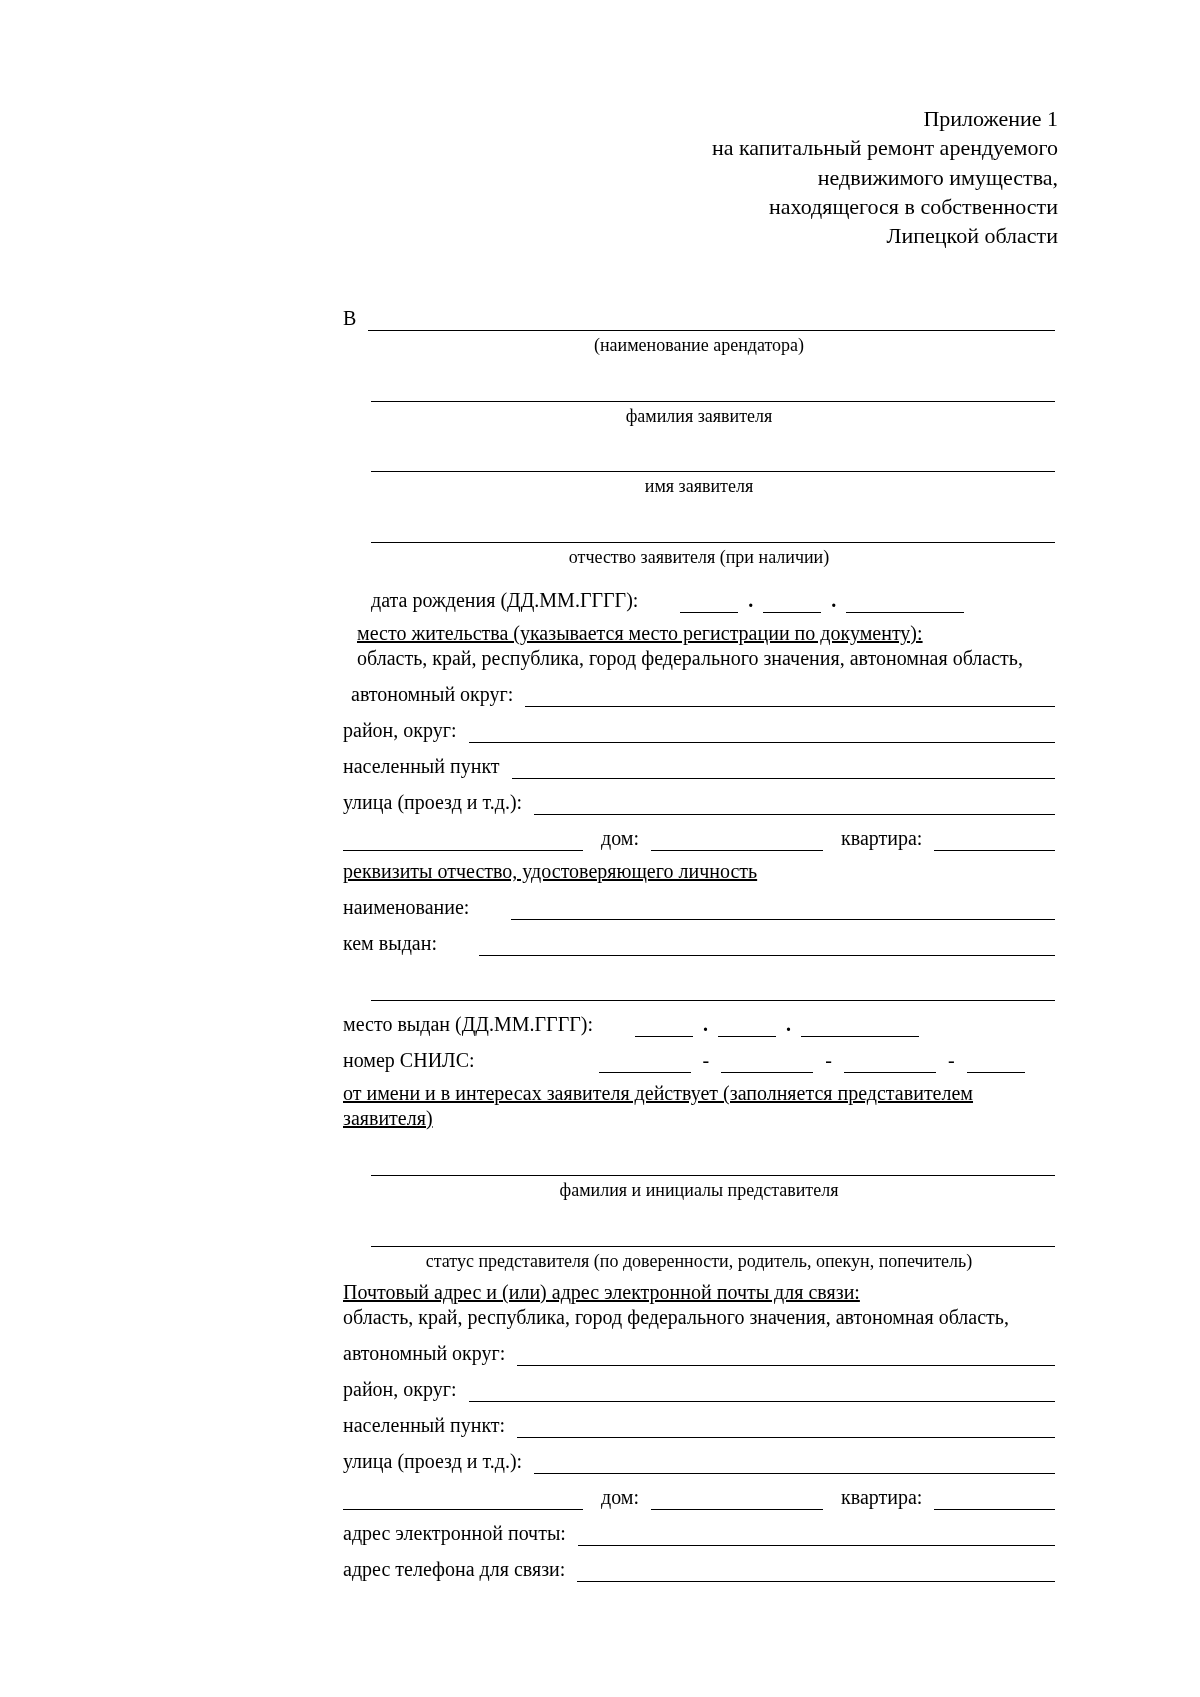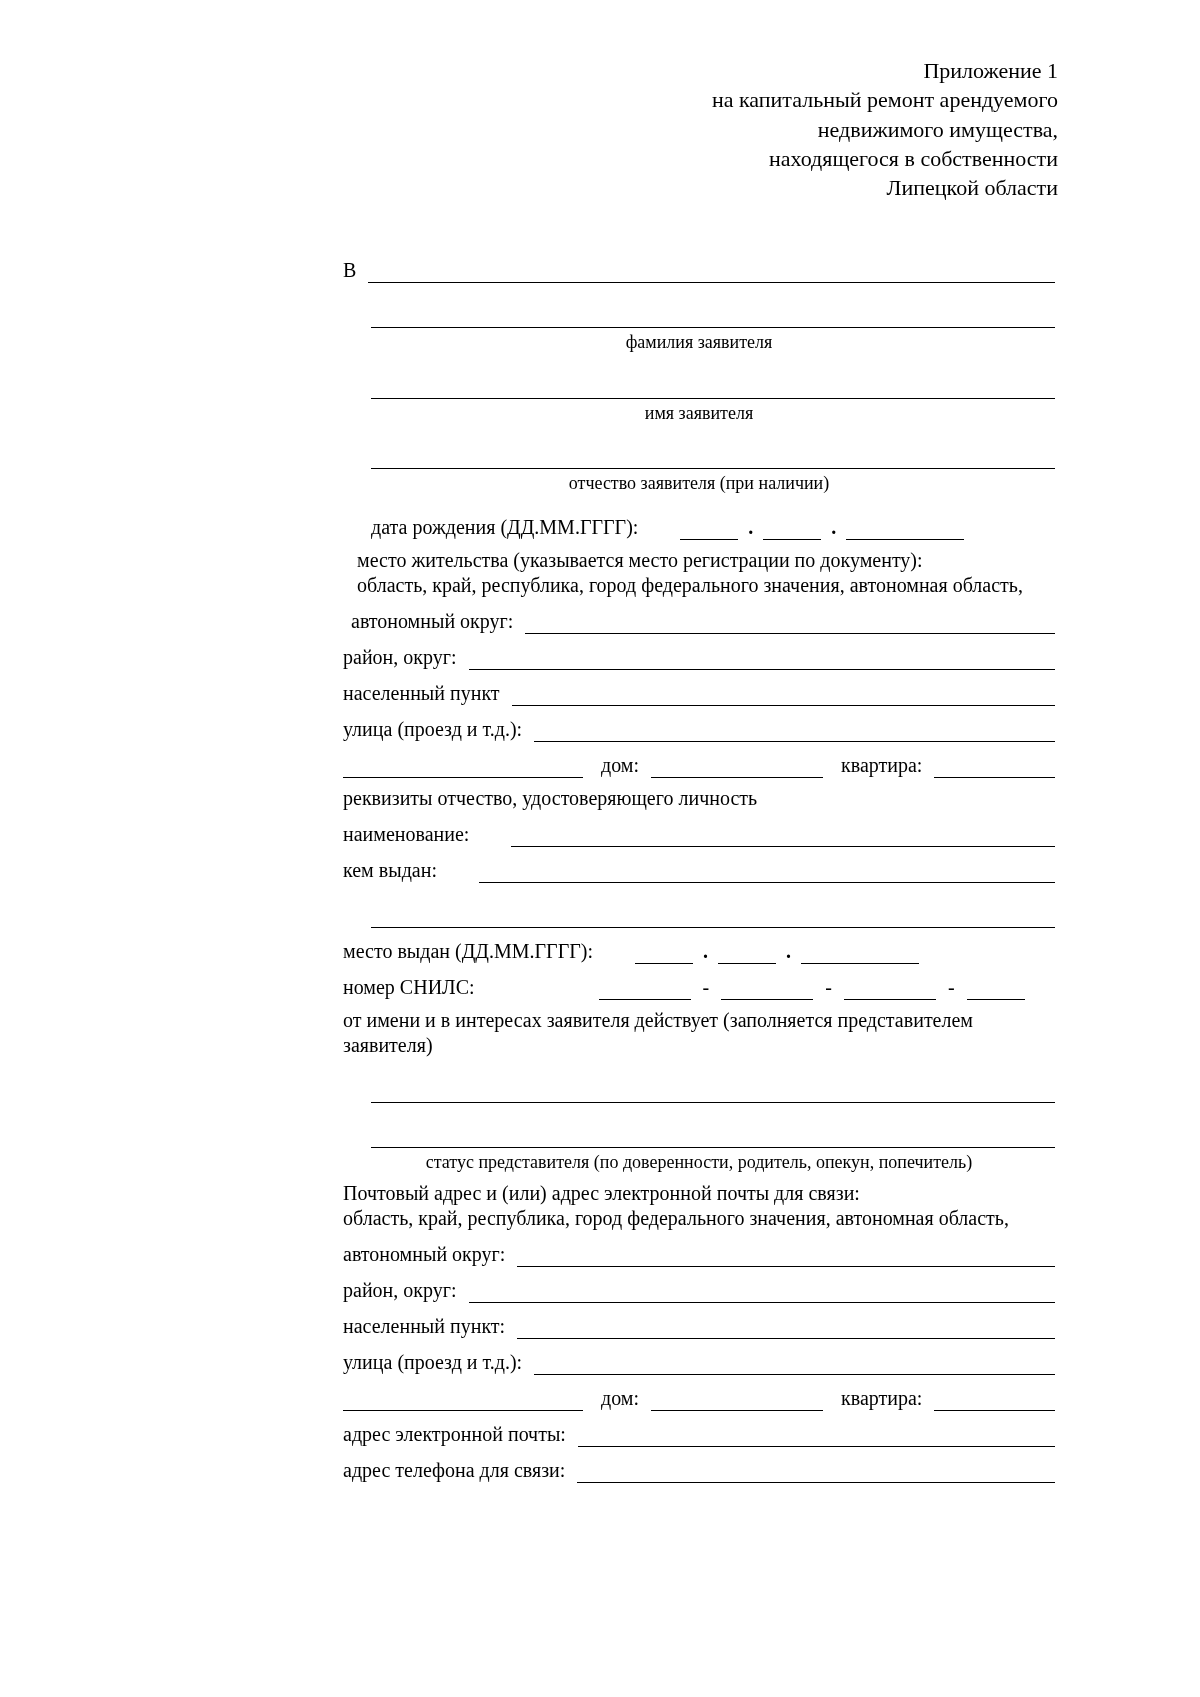--- a/index.html
+++ b/index.html
@@ -9,21 +9,21 @@
     width:1200px;
     height:1697px;
     margin:0 auto;
     background:#ffffff;
     color:#000000;
     font-family:"Liberation Serif","DejaVu Serif",serif;
     overflow:hidden;
   }
   
   .header {
-    padding-top:56px;
+    padding-top:104px;
     margin-right:142px;
     text-align:right;
     font-size:22px;
     line-height:1.33;
   }
   
   .form {
     margin:54px 145px 0 343px;
     font-size:20px;
     line-height:1.25;
@@ -41,21 +41,21 @@
   .w240 { width:240px; }
   .w170 { width:172px; }
   .ml30 { margin-left:30px; }
   .ml110 { margin-left:112px; }
   .gap { flex:0 0 18px; }
   .caption {
     text-align:center;
     font-size:18px;
     margin-top:3px;
   }
-  .note { margin-top:8px; }
+  .note { margin-top:8px;text-decoration:underline; }
   .ind1 { padding-left:14px; }
   .ind2 { padding-left:8px; }
 </style>
 </head>
 <body>
 
 <div class="page">
 
   <div class="header">
     <div>Приложение 1</div>
@@ -64,20 +64,21 @@
     <div>находящегося в собственности</div>
     <div>Липецкой области</div>
   </div>
 
   <div class="form">
 
     <div class="row">
       <span class="lbl">В</span>
       <span class="line"></span>
     </div>
+    <div class="caption">(наименование арендатора)</div>
 
     <div class="row spaced">
       <span class="line"></span>
     </div>
     <div class="caption">фамилия заявителя</div>
 
     <div class="row spaced">
       <span class="line"></span>
     </div>
     <div class="caption">имя заявителя</div>
@@ -164,20 +165,21 @@
       <span class="blank w85"></span>
       <span class="dash">-</span>
       <span class="blank w55"></span>
     </div>
 
     <div class="note">от имени и в интересах заявителя действует (заполняется представителем заявителя)</div>
 
     <div class="row spaced">
       <span class="line"></span>
     </div>
+    <div class="caption">фамилия и инициалы представителя</div>
 
     <div class="row spaced">
       <span class="line"></span>
     </div>
     <div class="caption">статус представителя (по доверенности, родитель, опекун, попечитель)</div>
 
     <div class="note">Почтовый адрес и (или) адрес электронной почты для связи:</div>
     <div>область, край, республика, город федерального значения, автономная область,</div>
 
     <div class="row">

